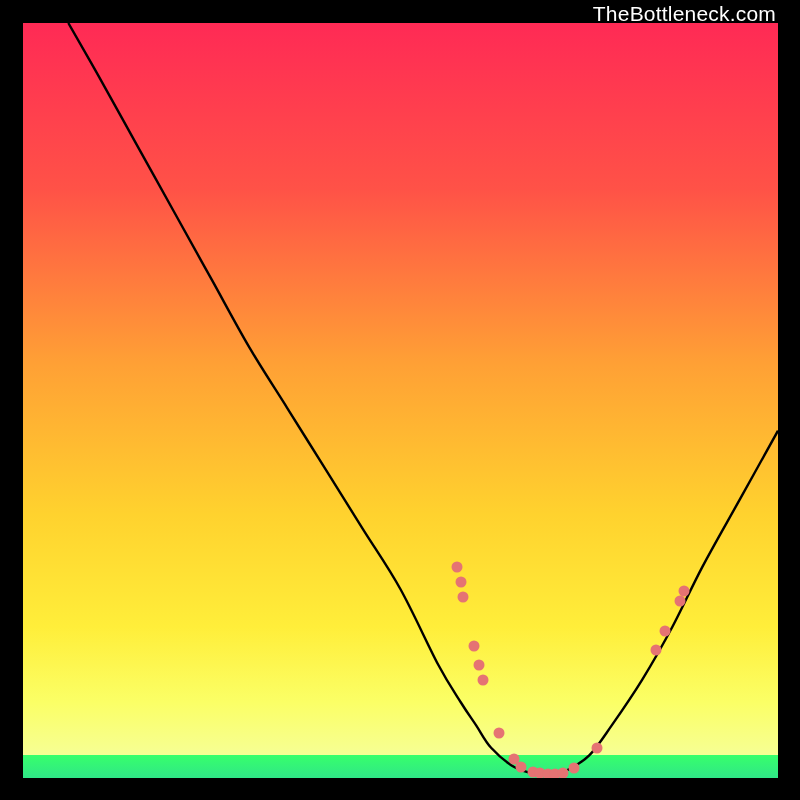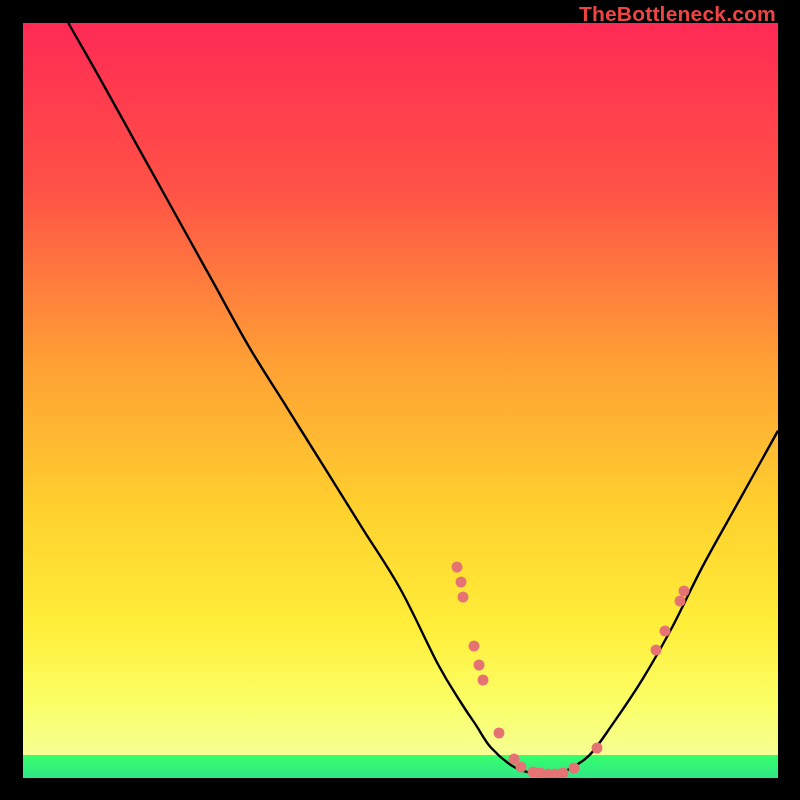--- a/index.html
+++ b/index.html
@@ -22,22 +22,22 @@
 }
 .green-band {
   position: absolute;
   left: 0; width: 100%;
 }
 .watermark {
   position: absolute;
   top: 2px; right: 24px;
   font-family: Arial, Helvetica, sans-serif;
   font-size: 21px;
-  font-weight: 700;
-  color: #ef4444;
+  font-weight: 400;
+  color: #ffffff;
   letter-spacing: 0.2px;
 }
 svg.curve {
   position: absolute;
   left: 0; top: 0;
   width: 100%; height: 100%;
 }
 .dot {
   position: absolute;
   width: 11px; height: 11px;

